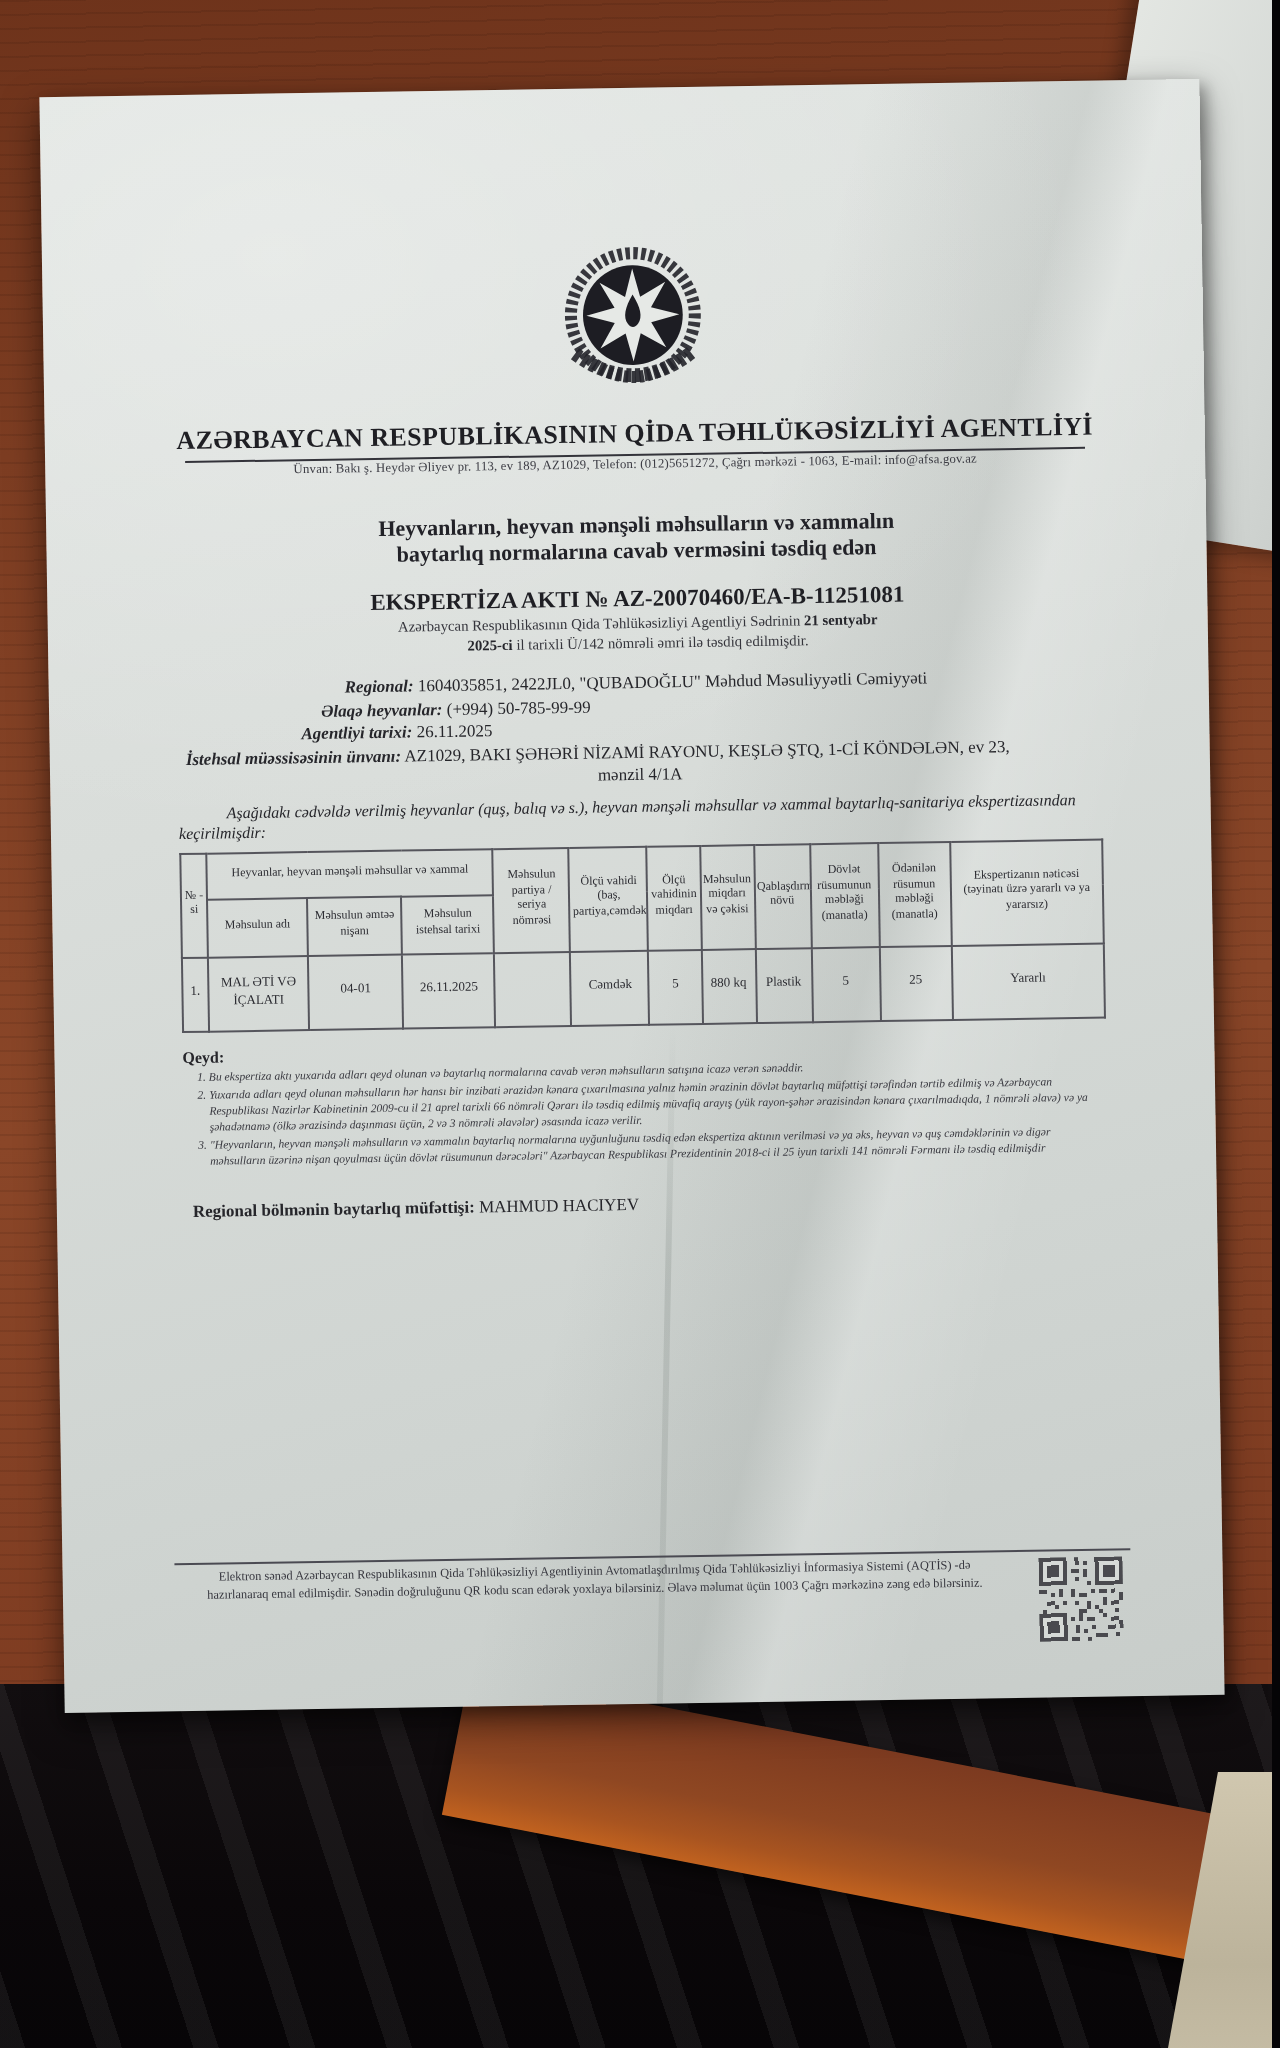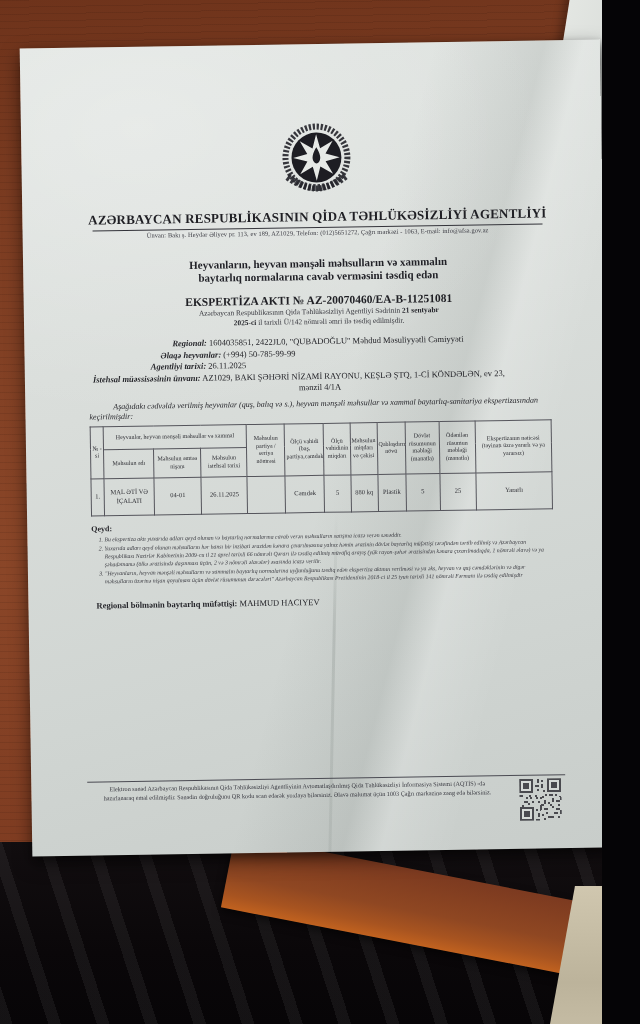--- a/index.html
+++ b/index.html
@@ -1,17 +1,17 @@
 <!DOCTYPE html>
 <html><head>
 <meta charset="utf-8">
 <style>
   html,body { margin:0; padding:0; }
   body { width:640px; height:1024px; overflow:hidden; background:#050406; font-family:"Liberation Serif", serif; }
-  .scene { position:relative; width:588px; height:1024px; overflow:hidden;padding-left:14px; }
+  .scene { position:relative; width:636px; height:1024px; overflow:hidden; }
 
   
   .desk {
     position:absolute; left:0; top:0; width:640px; height:950px;
     background:
       repeating-linear-gradient(179deg, rgba(30,10,4,0.10) 0 1px, transparent 1px 7px),
       linear-gradient(172deg, #6e331b 0%, #7d3d22 22%, #8a4628 55%, #7c3a20 88%);
   }
 
   

